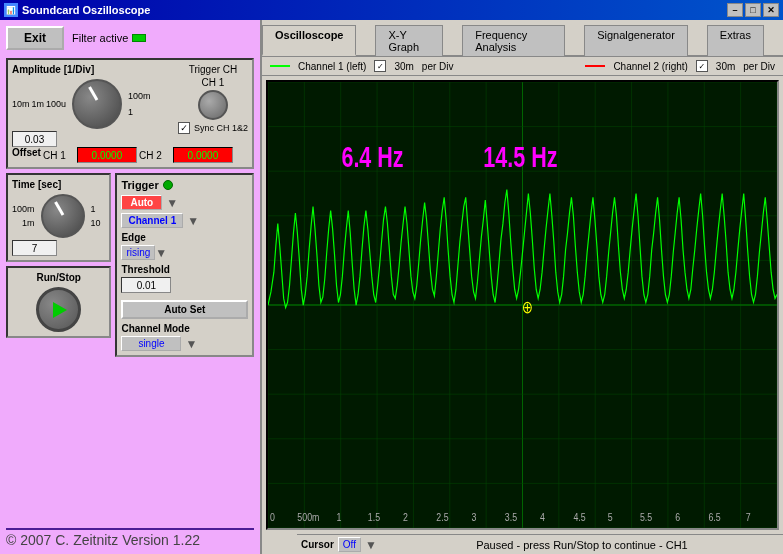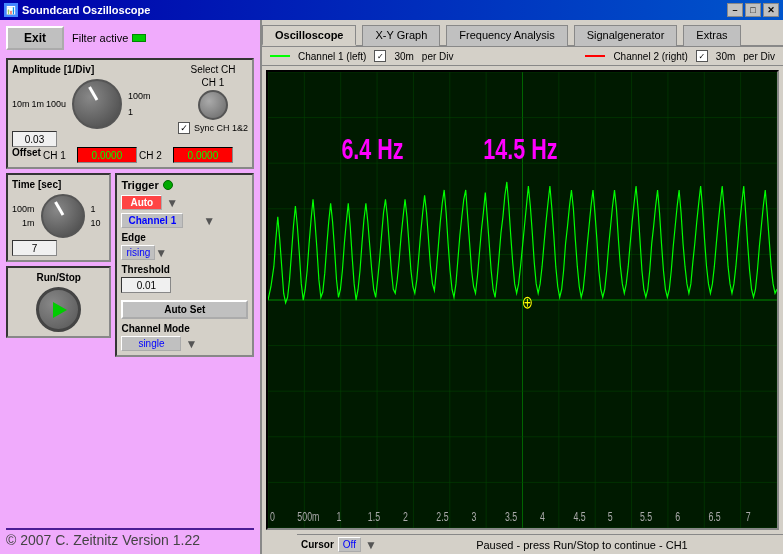--- a/index.html
+++ b/index.html
@@ -322,21 +322,21 @@
       padding-top: 4px;
     }
 
     .tab {
       padding: 3px 12px;
       border: 1px solid #888;
       border-bottom: none;
       background: #c0c0c0;
       cursor: pointer;
       font-size: 11px;
-      margin-right: 6px;
+      margin-right: 19px;
       position: relative;
       top: 1px;
     }
 
     .tab.active {
       background: #d4d0c8;
       border-bottom: 2px solid #d4d0c8;
       font-weight: bold;
     }
 
@@ -490,21 +490,21 @@
             <div style="font-size:9px; margin-left:2px; display:flex; flex-direction:column; gap:6px;">
               <span>100m</span>
               <span>1</span>
             </div>
           </div>
           <div style="margin-top:2px;">
             <input class="value-input" value="0.03" style="width: 45px;">
           </div>
         </div>
         <div class="select-ch-area">
-          <span style="font-size:10px;">Select CH</span>
+          <span style="font-size:10px;">Trigger CH</span>
           <span style="font-size:10px;">CH 1</span>
           <div class="ch1-knob"></div>
           <div class="sync-row">
             <div class="checkbox">✓</div>
             <span style="font-size:9px;">Sync CH 1&amp;2</span>
           </div>
         </div>
       </div>
 
       <div class="offset-section">
@@ -557,21 +557,21 @@
         <div class="trigger-header">
           <span style="font-weight:bold; font-size:11px;">Trigger</span>
           <div class="trigger-led"></div>
         </div>
 
         <div style="display:flex; align-items:center; gap:4px; margin-bottom:3px;">
           <button class="auto-btn">Auto</button>
           <span style="font-size:12px; color:#555;">▼</span>
         </div>
 
-        <div style="display:flex; align-items:center; gap:20px; margin-bottom:3px;">
+        <div style="display:flex; align-items:center; gap:4px; margin-bottom:3px;">
           <button class="channel-btn">Channel 1</button>
           <span style="font-size:12px; color:#555;">▼</span>
         </div>
 
         <div style="margin-bottom:3px;">
           <span class="edge-label">Edge</span>
           <div style="display:flex; align-items:center; margin-top:2px;">
             <button class="rising-btn">rising</button>
             <span style="font-size:12px; color:#555;">▼</span>
           </div>

